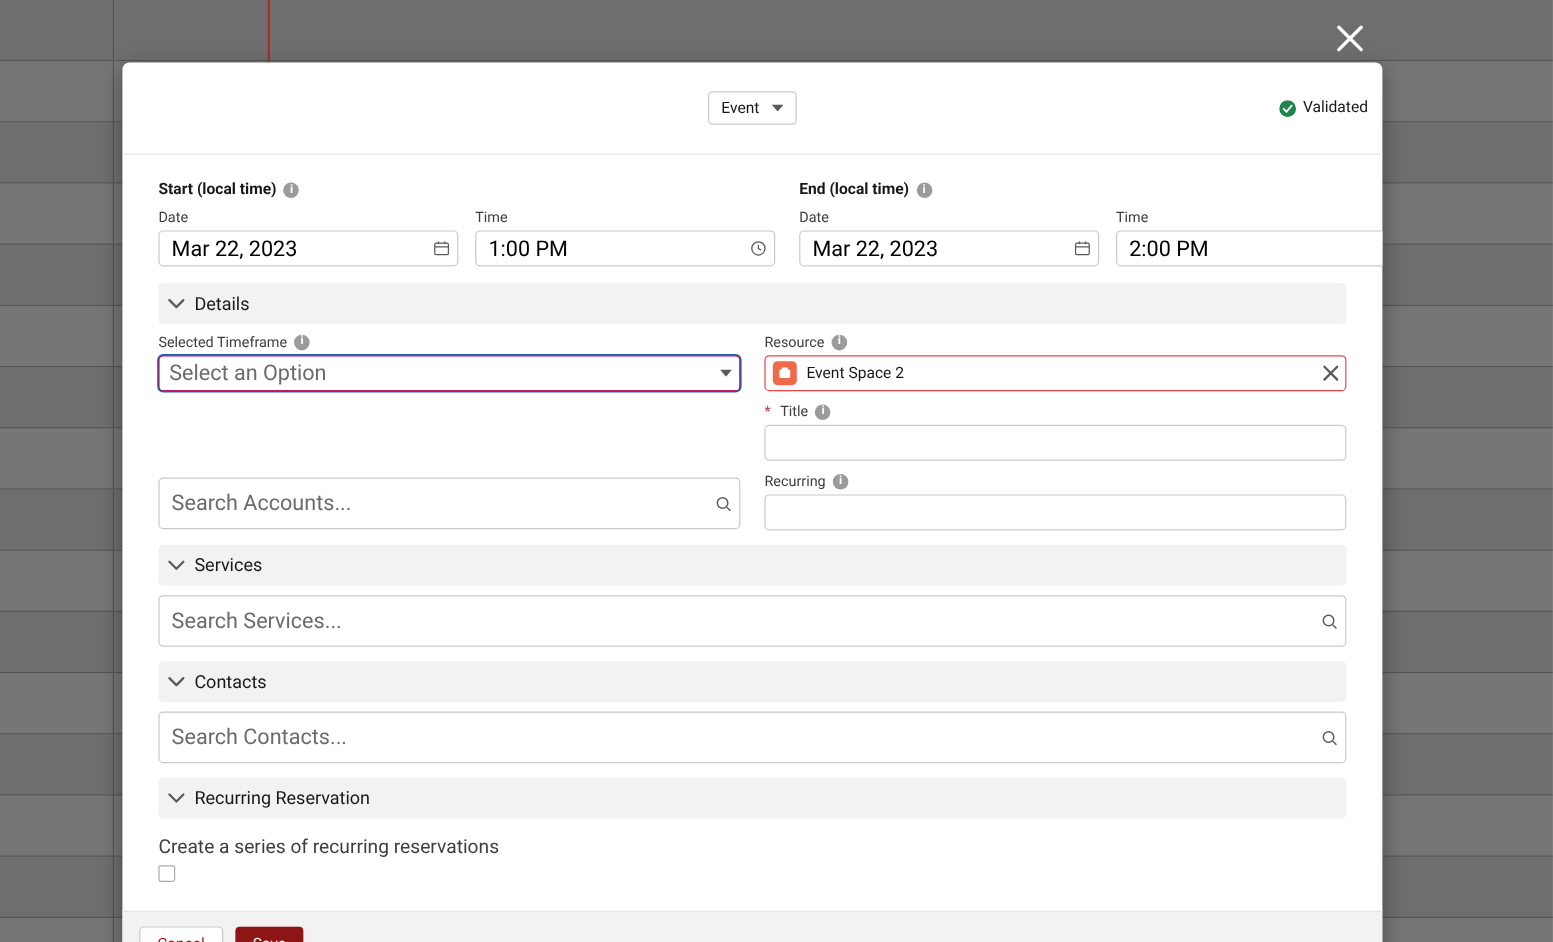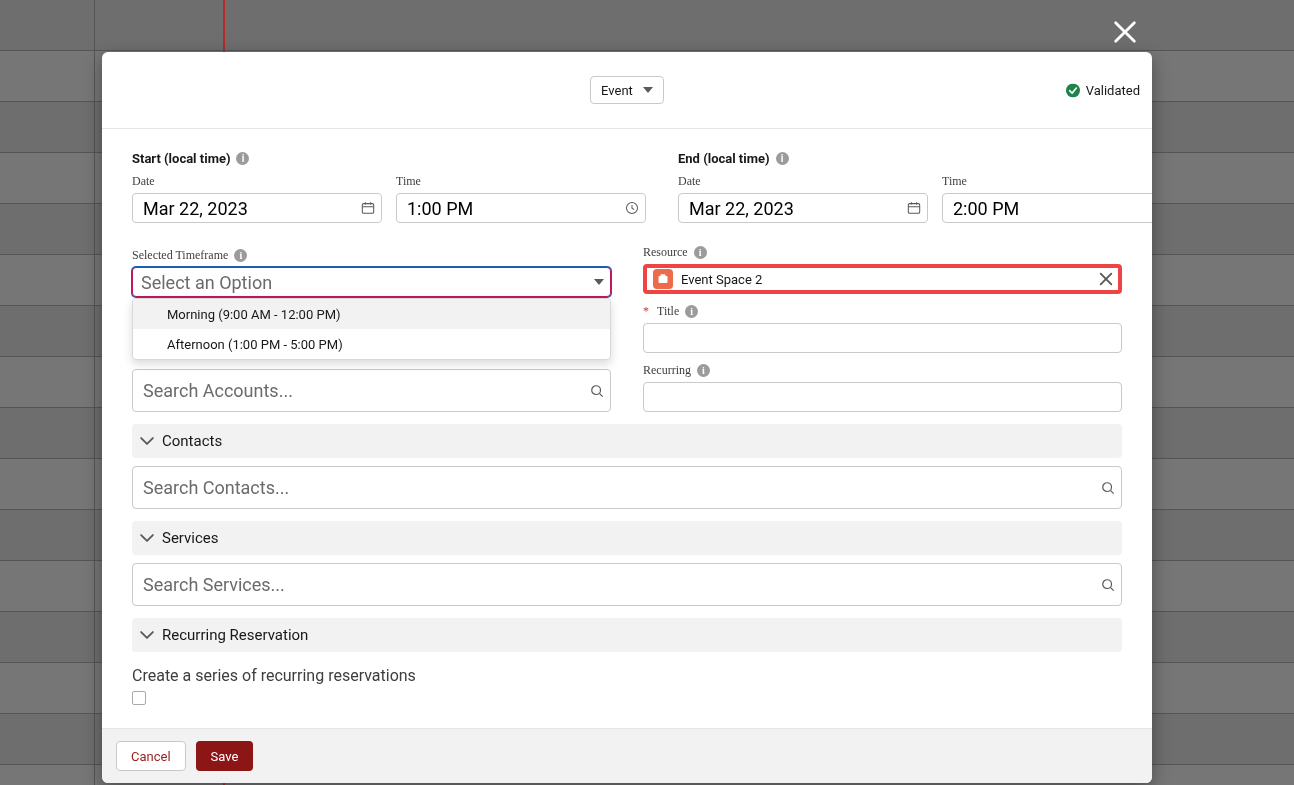--- a/index.html
+++ b/index.html
@@ -22,26 +22,26 @@
   .modal { position: absolute; left: 86px; top: 52px; width: 1050px; background: #ffffff; border-radius: 6px; box-shadow: 0 6px 18px rgba(0,0,0,.35); overflow: hidden; margin-left: 16px; }
 
   .modal-header { position: relative; height: 77px; border-bottom: 1px solid #e5e5e5; display: flex; align-items: center; justify-content: center; }
   .type-select { display: inline-flex; align-items: center; gap: 10px; border: 1px solid #c9c9c9; border-radius: 4px; padding: 6px 10px; cursor: pointer; height: 28px; background: #fff; }
   .type-select .arrow { width: 10px; height: 6px; }
   .validated { position: absolute; right: 12px; top: 50%; transform: translateY(-50%); display: flex; align-items: center; gap: 6px; font-size: 13px; color: #181818; }
   .validated .badge { width: 14px; height: 14px; }
 
   .modal-body { padding: 22px 30px 4px 30px; }
 
-  .row2 { display: flex; gap: 32px; align-items: flex-end; }
+  .row2 { display: flex; gap: 20px; }
   .col { flex: 1; }
 
   .section-label { font-weight: 700; font-size: 13px; display: flex; align-items: center; gap: 6px; margin-bottom: 8px; }
   .info-dot { display: inline-flex; width: 13px; height: 13px; border-radius: 50%; background: #9b9b9b; color: #fff; font-size: 10px; font-weight: 700; align-items: center; justify-content: center; line-height: 1; }
-  .sublabel { font-size: 12px; color: #3e3e3c; margin-bottom: 4px; display: flex; align-items: center; gap: 6px; font-family: Liberation Serif, serif; }
+  .sublabel { font-size: 12px; color: #3e3e3c; margin-bottom: 4px; display: flex; align-items: center; gap: 6px; }
   .req { color: #c23934; margin-right: 2px; }
 
   .frow { display: flex; gap: 14px; margin-bottom: 14px; }
   .frow > div { display: flex; flex-direction: column; }
   .grow { flex: 1; }
   .fixed-date { flex: 0 0 234px; }
 
   .input, .select, .combo { height: 30px; border: 1px solid #c9c9c9; border-radius: 4px; background: #fff; display: flex; align-items: center; padding: 0 8px; font-size: 18px; color: #181818; position: relative; }
   .input input { border: 0; outline: 0; font: inherit; flex: 1; background: transparent; }
   .input .trail, .select .trail { position: absolute; right: 6px; top: 50%; transform: translateY(-50%); color: #5a5a5a; }
@@ -50,21 +50,21 @@
   .select.focused { border: 1px solid #be185d; box-shadow: 0 0 0 1px #1a5fb4; }
 
   
   .section { margin: 0 0 10px 0; }
   .section-head { background: #f3f2f2; border-radius: 4px; height: 34px; display: flex; align-items: center; gap: 8px; padding: 0 8px; font-size: 15px; color: #181818; cursor: pointer; }
   .section-head .chev { width: 14px; height: 14px; }
 
   .section-body { padding: 8px 0 2px 0; }
 
   
-  .pill-input { height: 30px; border: 4px solid #ef4444; border-radius: 4px; display: flex; align-items: center; padding: 2px 4px; gap: 6px; }
+  .pill-input { height: 30px; border: 1px solid #ef4444; border-radius: 4px; display: flex; align-items: center; padding: 2px 4px; gap: 6px; }
   .pill { display: inline-flex; align-items: center; gap: 8px; background: #fff; border-radius: 3px; padding: 0 2px; }
   .pill .icon { width: 20px; height: 20px; border-radius: 4px; background: #ef6a4b; display: inline-flex; align-items: center; justify-content: center; }
   .pill .icon svg { width: 12px; height: 12px; }
   .pill .x, .pill-input .outer-x { width: 16px; height: 16px; margin-left: auto; color: #5a5a5a; cursor: pointer; }
 
   
   .dropdown { position: absolute; z-index: 5; background: #fff; border: 1px solid #d8d8d8; border-radius: 4px; box-shadow: 0 4px 10px rgba(0,0,0,.15); overflow: hidden; }
   .dropdown .opt { height: 30px; display: flex; align-items: center; padding: 0 34px; font-size: 13px; cursor: pointer; }
   .dropdown .opt.hover { background: #f3f2f2; }
 
@@ -280,41 +280,43 @@
                     <path d="M8 4.5 V8.2 L10.5 9.8"></path>
                   </svg>
               </span>
             </div>
           </div>
         </div>
       </div>
     </div>
 
     <div class="section">
+      <div class="section-head">
+        <svg class="chev" viewBox="0 0 12 12">
+            <path d="M1 3.5 L6 8.5 L11 3.5" fill="none" stroke="#5a5a5a" stroke-width="1.6" stroke-linecap="round" stroke-linejoin="round"></path>
+          </svg>
+        <span>Details</span>
+      </div>
       <div class="section-body">
         <div class="row2">
 
           <div class="col" style="position:relative;">
             <div class="sublabel">
               <span>Selected Timeframe</span>
               <span class="info-dot">i</span>
             </div>
             <div class="select placeholder focused" style="margin-bottom:6px;">
               <span class="text">Select an Option</span>
               <span class="trail">
                 <svg width="10" height="6" viewBox="0 0 10 6">
                     <path d="M0 0 L5 6 L10 0 Z" fill="#5a5a5a"></path>
                   </svg>
               </span>
             </div>
 
-            <div class="dropdown" style="left:0; right:0; top:50px;">
-              <div class="opt hover">Morning (9:00 AM - 12:00 PM)</div>
-              <div class="opt">Afternoon (1:00 PM - 5:00 PM)</div>
-            </div>
 
             <div style="height:66px;"></div>
 
             <div class="input search">
               <input placeholder="Search Accounts..." style="">
               <span class="trail">
                 <svg viewBox="0 0 16 16" fill="none" stroke="#5a5a5a" stroke-width="1.4">
                     <circle cx="7" cy="7" r="5"></circle>
                     <line x1="11" y1="11" x2="14.5" y2="14.5"></line>
                   </svg>
@@ -364,55 +366,55 @@
           </div>
         </div>
       </div>
     </div>
 
     <div class="section">
       <div class="section-head">
         <svg class="chev" viewBox="0 0 12 12">
             <path d="M1 3.5 L6 8.5 L11 3.5" fill="none" stroke="#5a5a5a" stroke-width="1.6" stroke-linecap="round" stroke-linejoin="round"></path>
           </svg>
+        <span>Services</span>
+      </div>
+      <div class="section-body">
+        <div class="input search">
+          <input placeholder="Search Services..." style="">
+          <span class="trail">
+            <svg viewBox="0 0 16 16" fill="none" stroke="#5a5a5a" stroke-width="1.4">
+                <circle cx="7" cy="7" r="5"></circle>
+                <line x1="11" y1="11" x2="14.5" y2="14.5"></line>
+              </svg>
+          </span>
+        </div>
+      </div>
+    </div>
+
+    <div class="section">
+      <div class="section-head">
+        <svg class="chev" viewBox="0 0 12 12">
+            <path d="M1 3.5 L6 8.5 L11 3.5" fill="none" stroke="#5a5a5a" stroke-width="1.6" stroke-linecap="round" stroke-linejoin="round"></path>
+          </svg>
         <span>Contacts</span>
       </div>
       <div class="section-body">
         <div class="input search">
           <input placeholder="Search Contacts..." style="">
           <span class="trail">
             <svg viewBox="0 0 16 16" fill="none" stroke="#5a5a5a" stroke-width="1.4">
                 <circle cx="7" cy="7" r="5"></circle>
                 <line x1="11" y1="11" x2="14.5" y2="14.5"></line>
               </svg>
           </span>
         </div>
       </div>
     </div>
 
-    <div class="section">
-      <div class="section-head">
-        <svg class="chev" viewBox="0 0 12 12">
-            <path d="M1 3.5 L6 8.5 L11 3.5" fill="none" stroke="#5a5a5a" stroke-width="1.6" stroke-linecap="round" stroke-linejoin="round"></path>
-          </svg>
-        <span>Services</span>
-      </div>
-      <div class="section-body">
-        <div class="input search">
-          <input placeholder="Search Services..." style="">
-          <span class="trail">
-            <svg viewBox="0 0 16 16" fill="none" stroke="#5a5a5a" stroke-width="1.4">
-                <circle cx="7" cy="7" r="5"></circle>
-                <line x1="11" y1="11" x2="14.5" y2="14.5"></line>
-              </svg>
-          </span>
-        </div>
-      </div>
-    </div>
-
     <div class="section" style="margin-bottom:14px;">
       <div class="section-head">
         <svg class="chev" viewBox="0 0 12 12">
             <path d="M1 3.5 L6 8.5 L11 3.5" fill="none" stroke="#5a5a5a" stroke-width="1.6" stroke-linecap="round" stroke-linejoin="round"></path>
           </svg>
         <span>Recurring Reservation</span>
       </div>
       <div class="section-body">
         <div class="recurring-note">Create a series of recurring reservations</div>
         <span class="checkbox"></span>

